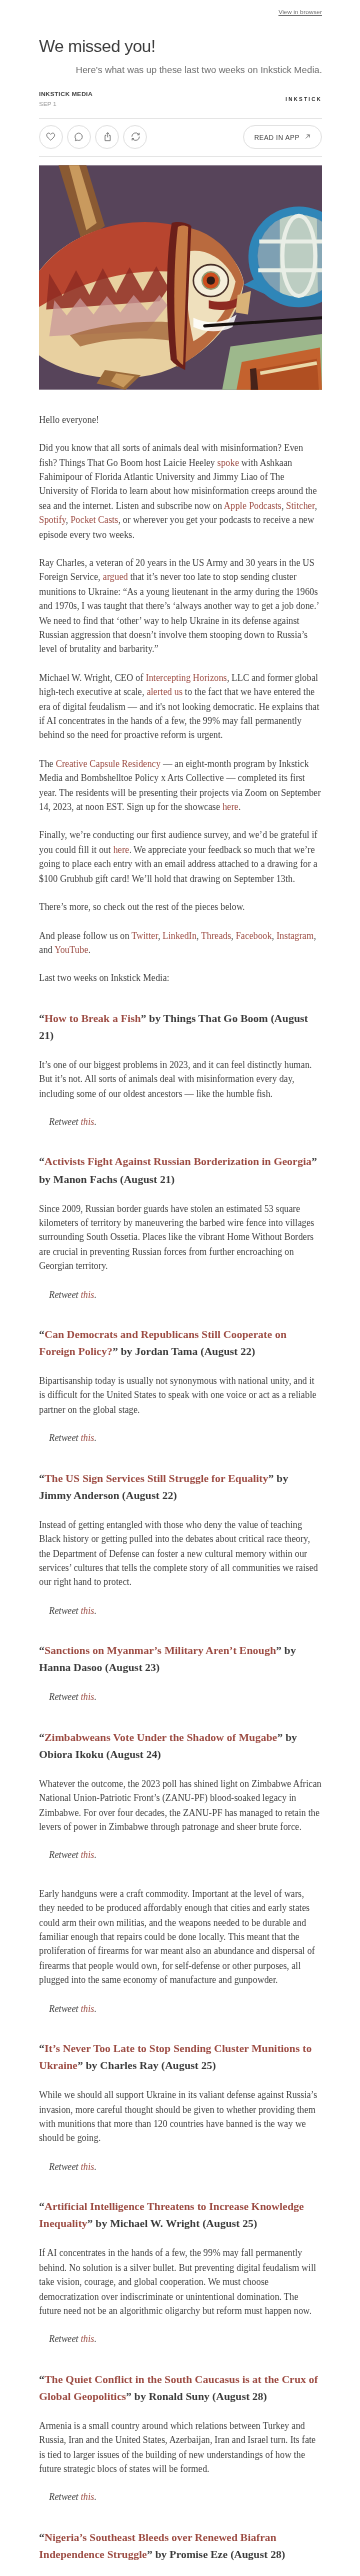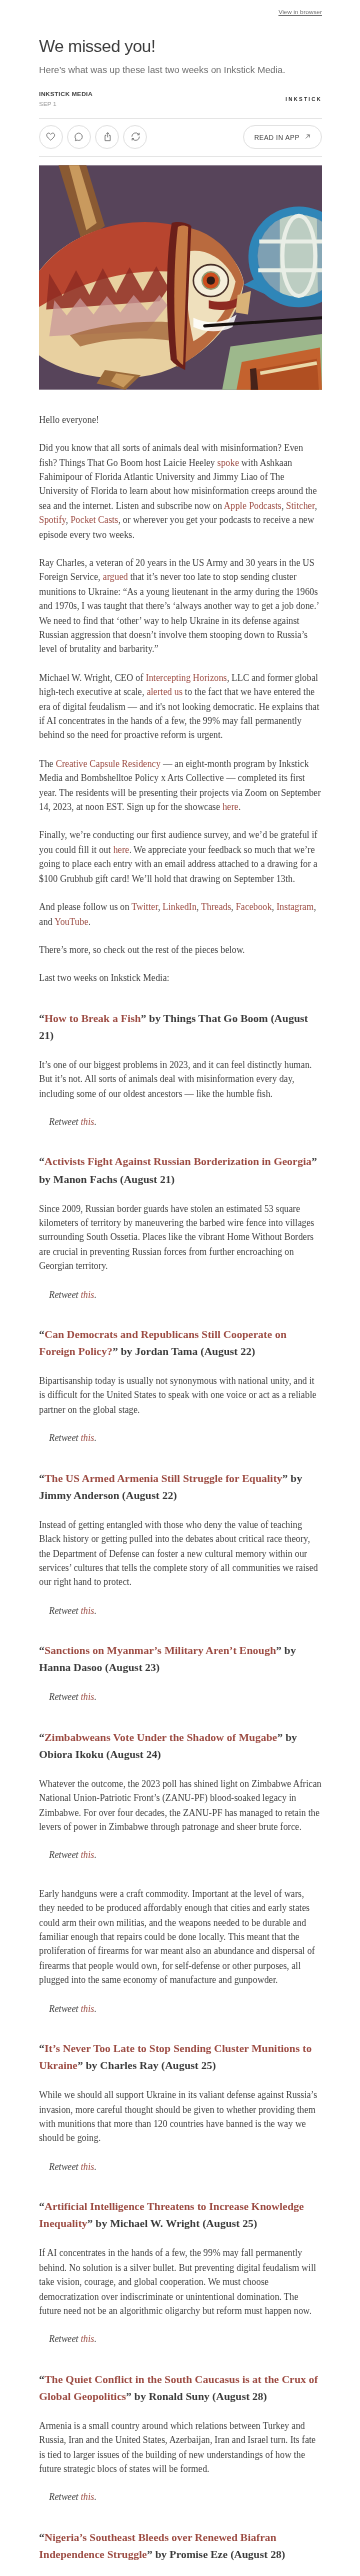--- a/index.html
+++ b/index.html
@@ -2,21 +2,21 @@
 <html style="font-size:8.2px"><head>
 <meta charset="utf-8">
 <style>
   html,body{margin:0;padding:0;background:#ffffff;}
   body{width:361px;font-family:"Liberation Sans",sans-serif;color:#404040;}
   .container{padding:0 39px;}
   a{cursor:pointer;}
   .vib-row{padding-top:7.2px;text-align:right;}
   .vib{font-size:6.2px;color:#6e6e6e;text-decoration:underline;}
   h1.title{font-size:17px;font-weight:normal;color:#3d3d3d;margin:21px 0 0 0;letter-spacing:-0.3px;}
-  .subtitle{font-size:9.3px;color:#6e6e6e;margin-top:6.7px;line-height:1.4;}
+  .subtitle{font-size:9.3px;color:#6e6e6e;margin-top:6.7px;line-height:1.4;text-align:right;}
   .byline-row{display:flex;justify-content:space-between;align-items:center;margin-top:13.4px;}
   .pub{font-size:6.2px;font-weight:bold;color:#404040;letter-spacing:0.2px;}
   .date{font-size:6.2px;color:#9b9b9b;margin-top:3.1px;}
   .logo{font-size:5.2px;font-weight:bold;letter-spacing:1.5px;color:#2e2e2e;text-decoration:none;}
   hr{border:none;border-top:0.5px solid #e5e5e5;margin:0;}
   .hr-1{margin-top:10.3px;}
   .actions-row{display:flex;align-items:center;padding:6.7px 0;}
   .circle-btn{width:24px;height:24px;border-radius:50%;border:0.5px solid #e2e2e2;background:#fff;
     display:flex;align-items:center;justify-content:center;color:#6b6b6b;margin-right:4.1px;}
   .circle-btn svg{width:11.3px;height:11.3px;}
@@ -141,22 +141,22 @@
       <polygon points="410,396 422,394 426,436 412,436" fill="#47231a"></polygon>
     </svg>
   </figure>
 
   <p class="body-p serif first-p"><span>Hello everyone!</span></p>
   <p class="body-p serif"><span>Did you know that all sorts of animals deal with misinformation? Even fish? Things That Go Boom host Laicie Heeley </span><a class="link">spoke</a><span> with Ashkaan Fahimipour of Florida Atlantic University and Jimmy Liao of The University of Florida to learn about how misinformation creeps around the sea and the internet. Listen and subscribe now on </span><a class="link">Apple Podcasts</a><span>, </span><a class="link">Stitcher</a><span>, </span><a class="link">Spotify</a><span>, </span><a class="link">Pocket Casts</a><span>, or wherever you get your podcasts to receive a new episode every two weeks.</span></p>
   <p class="body-p serif"><span>Ray Charles, a veteran of 20 years in the US Army and 30 years in the US Foreign Service, </span><a class="link">argued</a><span> that it’s never too late to stop sending cluster munitions to Ukraine: “As a young lieutenant in the army during the 1960s and 1970s, I was taught that there’s ‘always another way to get a job done.’ We need to find that ‘other’ way to help Ukraine in its defense against Russian aggression that doesn’t involve them stooping down to Russia’s level of brutality and barbarity.”</span></p>
   <p class="body-p serif"><span>Michael W. Wright, CEO of </span><a class="link">Intercepting Horizons</a><span>, LLC and former global high-tech executive at scale, </span><a class="link">alerted us</a><span> to the fact that we have entered the era of digital feudalism — and it's not looking democratic. He explains that if AI concentrates in the hands of a few, the 99% may fall permanently behind so the need for proactive reform is urgent.</span></p>
   <p class="body-p serif"><span>The </span><a class="link">Creative Capsule Residency</a><span> — an eight-month program by Inkstick Media and Bombshelltoe Policy x Arts Collective — completed its first year. The residents will be presenting their projects via Zoom on September 14, 2023, at noon EST. Sign up for the showcase </span><a class="link">here</a><span>.</span></p>
   <p class="body-p serif"><span>Finally, we’re conducting our first audience survey, and we’d be grateful if you could fill it out </span><a class="link">here</a><span>. We appreciate your feedback so much that we’re going to place each entry with an email address attached to a drawing for a $100 Grubhub gift card! We’ll hold that drawing on September 13th.</span></p>
+  <p class="body-p serif"><span>There’s more, so check out the rest of the pieces below.</span></p>
   <p class="body-p serif"><span>And please follow us on </span><a class="link">Twitter</a><span>, </span><a class="link">LinkedIn</a><span>, </span><a class="link">Threads</a><span>, </span><a class="link">Facebook</a><span>, </span><a class="link">Instagram</a><span>, and </span><a class="link">YouTube</a><span>.</span></p>
-  <p class="body-p serif"><span>There’s more, so check out the rest of the pieces below.</span></p>
   <p class="body-p serif"><span>Last two weeks on Inkstick Media:</span></p>
 
   <div>
   <div class="article">
     <p class="article-heading"><span class="a-q">“</span><a class="link a-link">How to Break a Fish</a><span class="a-rest">” by Things That Go Boom (August 21)</span></p>
     <p class="body-p a-summary">It’s one of our biggest problems in 2023, and it can feel distinctly human. But it’s not. All sorts of animals deal with misinformation every day, including some of our oldest ancestors — like the humble fish.</p>
     <p class="retweet"><span class="rt-prefix">Retweet </span><a class="link rt-link">this</a><span class="rt-suffix">.</span></p>
   </div>
 
   <div class="article">
@@ -165,21 +165,21 @@
     <p class="retweet"><span class="rt-prefix">Retweet </span><a class="link rt-link">this</a><span class="rt-suffix">.</span></p>
   </div>
 
   <div class="article">
     <p class="article-heading"><span class="a-q">“</span><a class="link a-link">Can Democrats and Republicans Still Cooperate on Foreign Policy?</a><span class="a-rest">” by Jordan Tama (August 22)</span></p>
     <p class="body-p a-summary">Bipartisanship today is usually not synonymous with national unity, and it is difficult for the United States to speak with one voice or act as a reliable partner on the global stage.</p>
     <p class="retweet"><span class="rt-prefix">Retweet </span><a class="link rt-link">this</a><span class="rt-suffix">.</span></p>
   </div>
 
   <div class="article">
-    <p class="article-heading"><span class="a-q">“</span><a class="link a-link">The US Armed Armenia Still Struggle for Equality</a><span class="a-rest">” by Jimmy Anderson (August 22)</span></p>
+    <p class="article-heading"><span class="a-q">“</span><a class="link a-link">The US Sign Services Still Struggle for Equality</a><span class="a-rest">” by Jimmy Anderson (August 22)</span></p>
     <p class="body-p a-summary">Instead of getting entangled with those who deny the value of teaching Black history or getting pulled into the debates about critical race theory, the Department of Defense can foster a new cultural memory within our services’ cultures that tells the complete story of all communities we raised our right hand to protect.</p>
     <p class="retweet"><span class="rt-prefix">Retweet </span><a class="link rt-link">this</a><span class="rt-suffix">.</span></p>
   </div>
 
   <div class="article">
     <p class="article-heading"><span class="a-q">“</span><a class="link a-link">Sanctions on Myanmar’s Military Aren’t Enough</a><span class="a-rest">” by Hanna Dasoo (August 23)</span></p>
     <p class="retweet"><span class="rt-prefix">Retweet </span><a class="link rt-link">this</a><span class="rt-suffix">.</span></p>
   </div>
 
   <div class="article">

